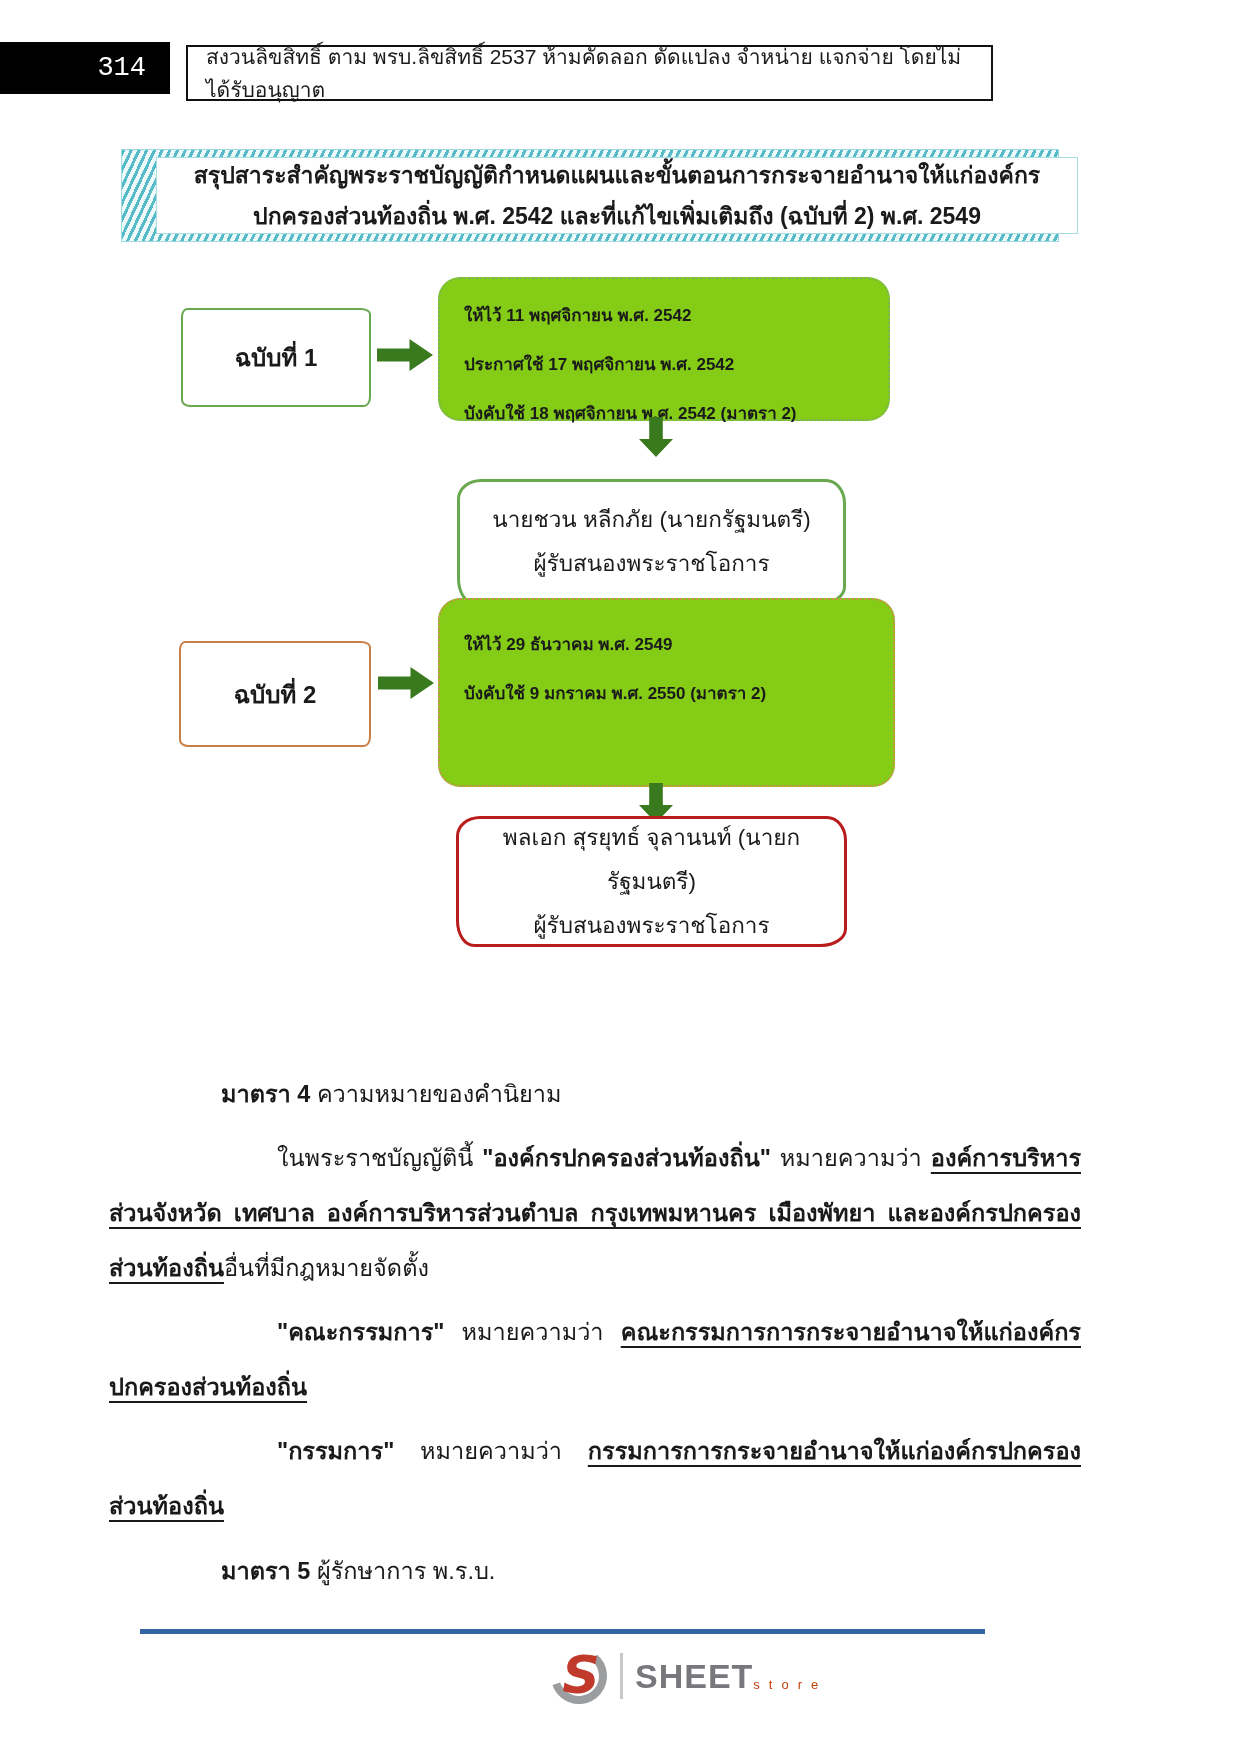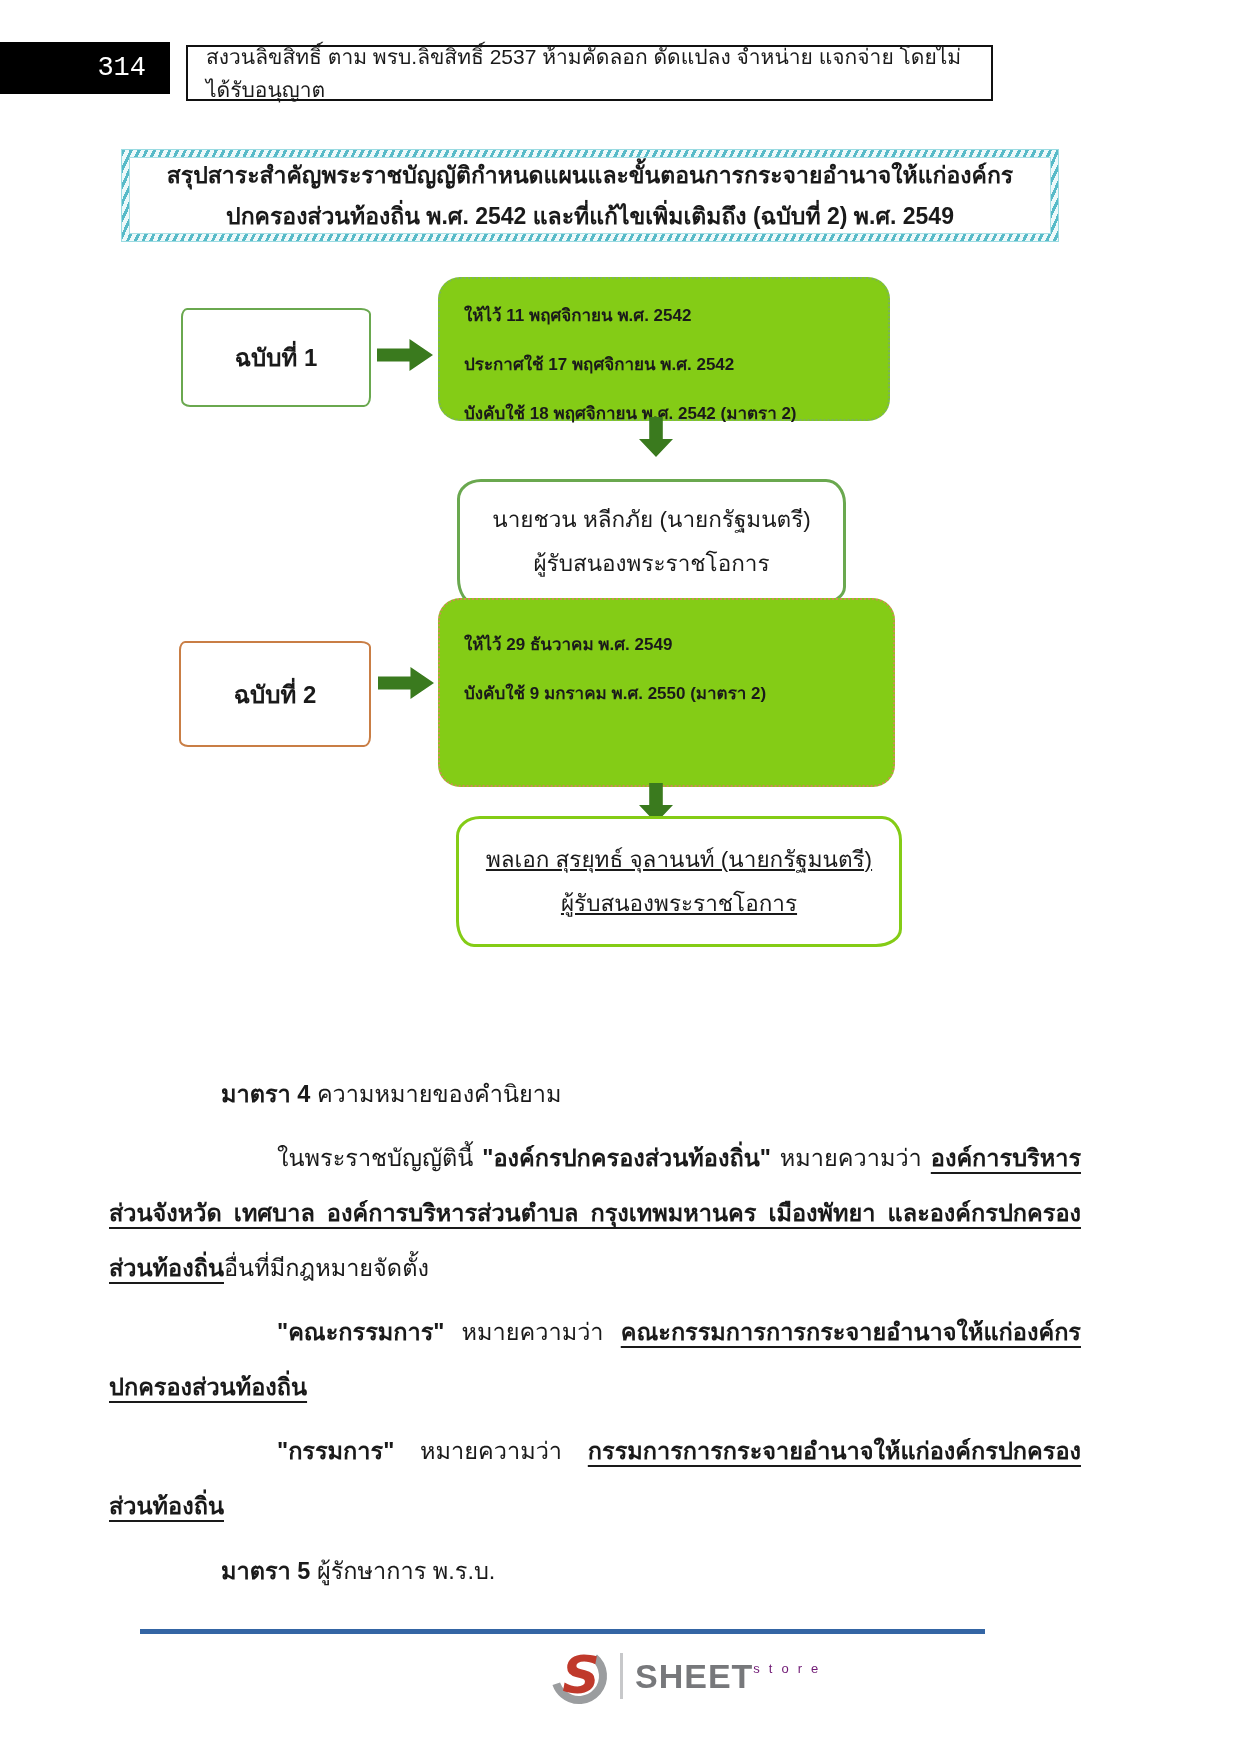--- a/index.html
+++ b/index.html
@@ -19,21 +19,21 @@
   }
   
   .title-box{
     position:absolute;left:121px;top:149px;width:938px;height:93px;box-sizing:border-box;
     background:repeating-linear-gradient(115deg,#57bac8 0 3px,#eef9fa 3px 7px);
     padding:7px;border:1px solid #9adbe2;
   }
   .title-inner{
     width:100%;height:100%;box-sizing:border-box;background:#fff;border:1px solid #a8dfe5;
     display:flex;align-items:center;justify-content:center;text-align:center;
-    font-weight:bold;font-size:23px;line-height:41px;padding:0 28px;
+    font-weight:bold;font-size:23px;line-height:41px;padding:0 28px;margin-left:27px;
   }
   
   .edition-box{
     position:absolute;box-sizing:border-box;display:flex;align-items:center;justify-content:center;
     font-weight:bold;font-size:24px;background:#fff;
     border-radius:6px 10px 7px 9px / 9px 6px 10px 7px;
   }
   .edition-1{left:181px;top:308px;width:190px;height:99px;border:2.5px solid #6aa84f;}
   .edition-2{left:179px;top:641px;width:192px;height:106px;border:2.5px solid #c97e45;}
   .arrow-right{position:absolute;background:#3a7a1e;
@@ -50,39 +50,39 @@
   }
   .dates-1{left:438px;top:277px;width:452px;height:144px;border:2.5px dotted #7ab35c;}
   .dates-2{left:438px;top:598px;width:457px;height:189px;border:2.5px dotted #cf8b56;padding-top:20px;}
   .signer-box{
     position:absolute;box-sizing:border-box;background:#fff;
     display:flex;flex-direction:column;align-items:center;justify-content:center;
     text-align:center;font-size:22.5px;line-height:44px;
     border-radius:24px 20px 26px 18px / 20px 24px 18px 26px;
   }
   .signer-1{left:457px;top:452px;width:389px;height:126px;border:3px solid #6aa84f;margin-top:27px;}
-  .signer-2{left:456px;top:816px;width:446px;height:131px;border:3px solid #84cc16;text-decoration:underline;}
+  .signer-2{left:456px;top:816px;width:391px;height:131px;border:3px solid #b91c1c;}
   
   .body-text{
     position:absolute;left:100px;top:1058px;width:990px;font-size:23.5px;line-height:55px;
   }
   .body-text p{margin:9px;text-align:justify;}
   .indent-a{text-indent:112px;}
   .indent-b{text-indent:168px;}
   .b{font-weight:bold;}
   .bu{font-weight:bold;text-decoration:underline;text-decoration-thickness:1.5px;text-underline-offset:6px;}
   .sec5{margin-top:10px !important;text-align:left !important;}
   
   .footer-line{position:absolute;left:140px;top:1629px;width:845px;height:5px;background:#3465a4;}
   .logo{position:absolute;left:548px;top:1646px;display:flex;align-items:center;}
   .logo-mark{width:66px;height:60px;}
   .logo-divider{width:3px;height:46px;background:#c7c8ca;margin:0 12px 0 6px;}
   .logo-wordmark{display:flex;}
   .logo-brand{font-weight:bold;font-size:34px;color:#77787b;letter-spacing:1px;line-height:34px;}
-  .logo-sub{font-size:13px;color:#701a75;letter-spacing:9px;margin-top:2px;}
+  .logo-sub{font-size:13px;color:#c2410c;letter-spacing:9px;margin-top:18px;}
 </style>
 </head>
 <body>
 
 <div id="page">
 
   <div class="page-num-bar">
     <span>314</span>
   </div>
   <div class="copyright-box">

